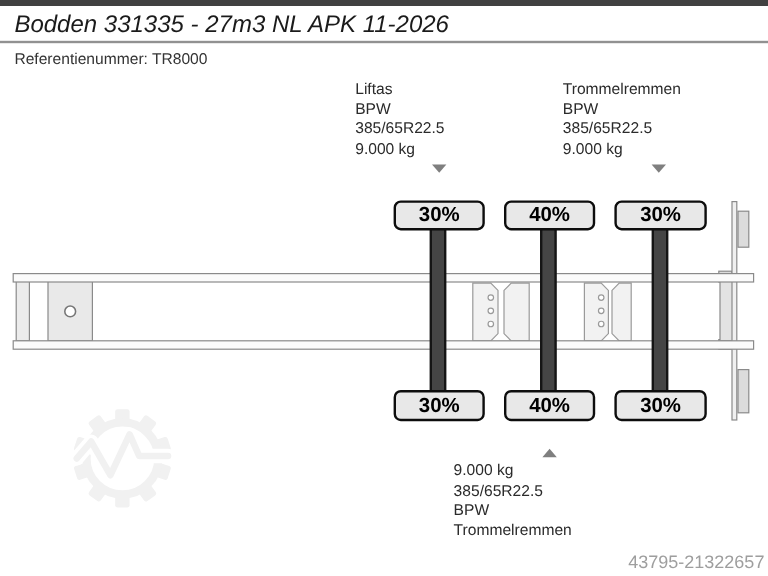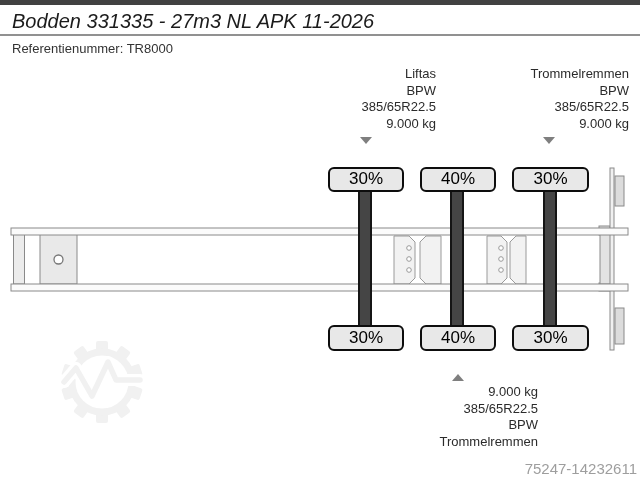--- a/index.html
+++ b/index.html
@@ -4,32 +4,32 @@
 <style>
   html,body{margin:0;padding:0;background:#ffffff;}
   .canvas{
     position:relative;width:640px;height:480px;background:#ffffff;overflow:hidden;
     font-family:"Liberation Sans","DejaVu Sans",sans-serif;color:#1b1b1b;
   }
   .topbar{position:absolute;left:0;top:0;width:640px;height:5px;background:#414141;}
   .title{position:absolute;left:12px;top:10px;font-size:20px;line-height:22px;color:#1b1b1b;white-space:nowrap;font-style:italic;}
   .divider{position:absolute;left:0;top:34px;width:640px;height:0;border-top:2px solid #919191;}
   .ref{position:absolute;left:12px;top:41px;font-size:13px;color:#333;}
-  .axle-label{position:absolute;text-align:right;font-size:13px;line-height:16.5px;color:#2b2b2b;}
+  .axle-label{position:absolute;text-align:left;font-size:13px;line-height:16.5px;color:#2b2b2b;}
   .axle-label .tri-wrap{display:flex;justify-content:center;margin-top:5px;}
   .tri-down{width:0;height:0;border-left:6px solid transparent;border-right:6px solid transparent;border-top:7px solid #7f7f7f;}
   .tri-up{width:0;height:0;border-left:6px solid transparent;border-right:6px solid transparent;border-bottom:7px solid #7f7f7f;}
   .label-front{left:296px;top:66px;width:140px;}
   .label-rear{left:469px;top:66px;width:160px;}
   .label-bottom{left:378px;top:374px;width:160px;}
   .label-bottom .tri-wrap{margin:0 0 3px 0;}
   .pbox{
     position:absolute;height:25px;box-sizing:border-box;background:#e8e8e8;
     border:2px solid #0d0d0d;border-radius:6px;text-align:center;
-    font-size:17px;line-height:20px;color:#000;z-index:3;
+    font-size:17px;line-height:20px;color:#000;z-index:3;font-weight:bold;
   }
   .pbox.bottom{height:26px;line-height:21px;}
   .b1{left:328px;width:76px;}
   .b2{left:420px;width:76px;}
   .b3{left:512px;width:77px;}
   .rowtop{top:167px;}
   .rowbot{top:325px;}
   .chassis-svg{position:absolute;left:0;top:0;z-index:2;}
   .image-id{position:absolute;right:3px;top:460px;font-size:15px;color:#9e9e9e;}
 </style>
@@ -134,14 +134,14 @@
   <div class="axle-label label-bottom">
     <div class="tri-wrap">
         <div class="tri-up"></div>
       </div>
     <div>9.000 kg</div>
     <div>385/65R22.5</div>
     <div>BPW</div>
     <div>Trommelremmen</div>
   </div>
 
-  <div class="image-id">75247-14232611</div>
+  <div class="image-id">43795-21322657</div>
 </div>
 
 </body></html>

